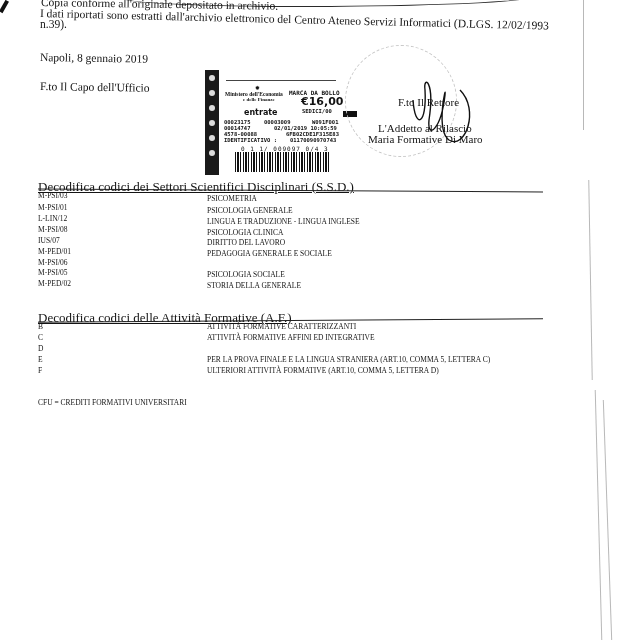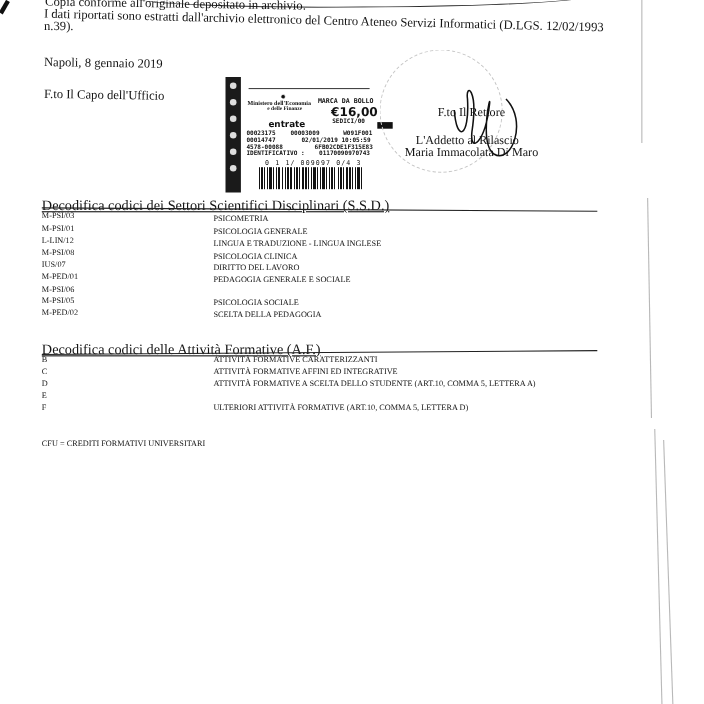--- a/index.html
+++ b/index.html
@@ -64,21 +64,21 @@
     .signature { position: absolute; left: 405px; top: 70px; width: 80px; height: 80px; }
 
     
     .sec-title {
       position: absolute; left: 38px; font-size: 13px;
     }
     .sec-title span { text-decoration: underline; }
     .sec-rule { position: absolute; border-top: 1px solid #222; height: 0; }
     .row { position: absolute; left: 38px; font-size: 7.5px; height: 10px; width: 480px; }
     .row .code { position: absolute; left: 0; top: 0; }
-    .row .desc { position: absolute; left: 135px; top: 0; padding-left: 21px; }
+    .row .desc { position: absolute; left: 148px; top: 0; padding-left: 21px; }
     .cfu { left: 38px; top: 398px; font-size: 7.5px; }
 
     .edge-line { position: absolute; width: 1px; background: #9a9a9a; opacity: 0.7; }
   </style>
 </head>
 <body>
 
 <div class="top-curve"></div>
 <div class="corner-mark"></div>
 
@@ -128,21 +128,21 @@
 </div>
 
 <div class="seal"></div>
 
 <svg class="signature" viewBox="0 0 80 80">
   <path d="M8 30 C 10 60, 22 55, 20 20 C 18 5, 30 10, 24 50 C 22 70, 36 60, 40 25 C 42 10, 30 60, 44 70 C 60 80, 75 40, 55 20" fill="none" stroke="#111" stroke-width="1.4"></path>
 </svg>
 
 <div class="abs rettore">F.to Il Rettore</div>
 <div class="abs addetto">L'Addetto al Rilascio</div>
-<div class="abs maria">Maria Immacolata Di Maro</div>
+<div class="abs maria">Maria Formative Di Maro</div>
 
 <div class="sec-title" style="top:179px;"><span>Decodifica codici dei Settori Scientifici Disciplinari (S.S.D.)</span></div>
 <div class="sec-rule" style="left:38px; top:190px; width:505px; transform: rotate(0.35deg);"></div>
 <div>
   <div class="row" style="top:191px;text-decoration:underline;">
       <span class="code">M-PSI/03</span>
       <span class="desc" style="top:3px">PSICOMETRIA</span>
     </div>
   <div class="row" style="top:203px;">
       <span class="code">M-PSI/01</span>
@@ -166,41 +166,41 @@
     </div>
   <div class="row" style="top:258px;text-align:right;">
       <span class="code">M-PSI/06</span>
     </div>
   <div class="row" style="top:268px;">
       <span class="code">M-PSI/05</span>
       <span class="desc" style="top:2px">PSICOLOGIA SOCIALE</span>
     </div>
   <div class="row" style="top:279px;">
       <span class="code">M-PED/02</span>
-      <span class="desc" style="top:2px">SCELTA DELLA PEDAGOGIA</span>
+      <span class="desc" style="top:2px">STORIA DELLA GENERALE</span>
     </div>
 </div>
 
 <div class="sec-title" style="top:310px;"><span>Decodifica codici delle Attività Formative (A.F.)</span></div>
 <div class="sec-rule" style="left:38px; top:320px; width:505px; transform: rotate(-0.4deg);"></div>
 <div>
   <div class="row" style="top:322px;">
       <span class="code">B</span>
       <span class="desc">ATTIVITÀ FORMATIVE CARATTERIZZANTI</span>
     </div>
   <div class="row" style="top:333px;">
       <span class="code">C</span>
       <span class="desc">ATTIVITÀ FORMATIVE AFFINI ED INTEGRATIVE</span>
     </div>
   <div class="row" style="top:344px;">
       <span class="code">D</span>
-      <span class="desc">ATTIVITÀ FORMATIVE A SCELTA DELLO STUDENTE (ART.10, COMMA 5, LETTERA A)</span>
     </div>
   <div class="row" style="top:355px;">
       <span class="code">E</span>
+      <span class="desc">PER LA PROVA FINALE E LA LINGUA STRANIERA (ART.10, COMMA 5, LETTERA C)</span>
     </div>
   <div class="row" style="top:366px;">
       <span class="code">F</span>
       <span class="desc">ULTERIORI ATTIVITÀ FORMATIVE (ART.10, COMMA 5, LETTERA D)</span>
     </div>
 </div>
 
 <div class="abs cfu">CFU = CREDITI FORMATIVI UNIVERSITARI</div>
 
 <div class="edge-line" style="left:583px; top:0; height:130px;"></div>

